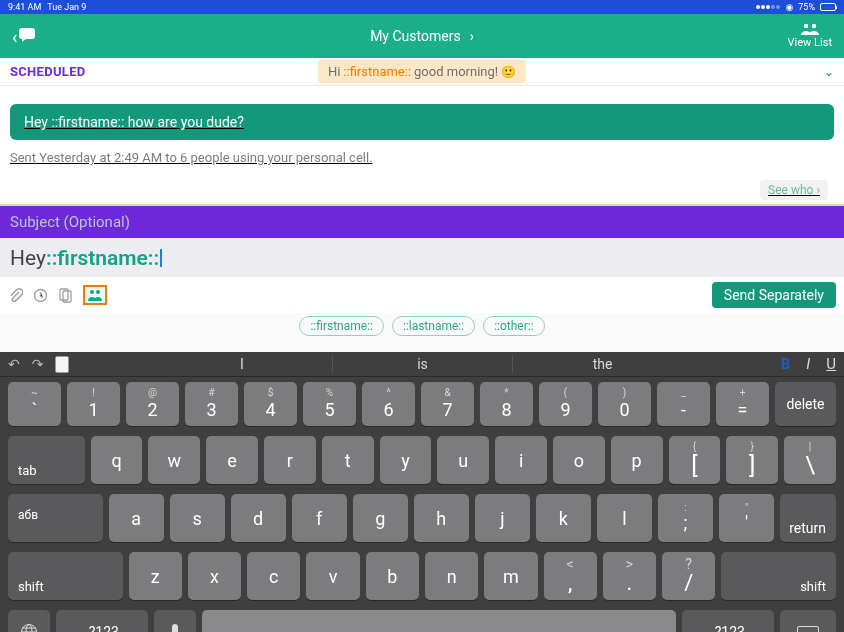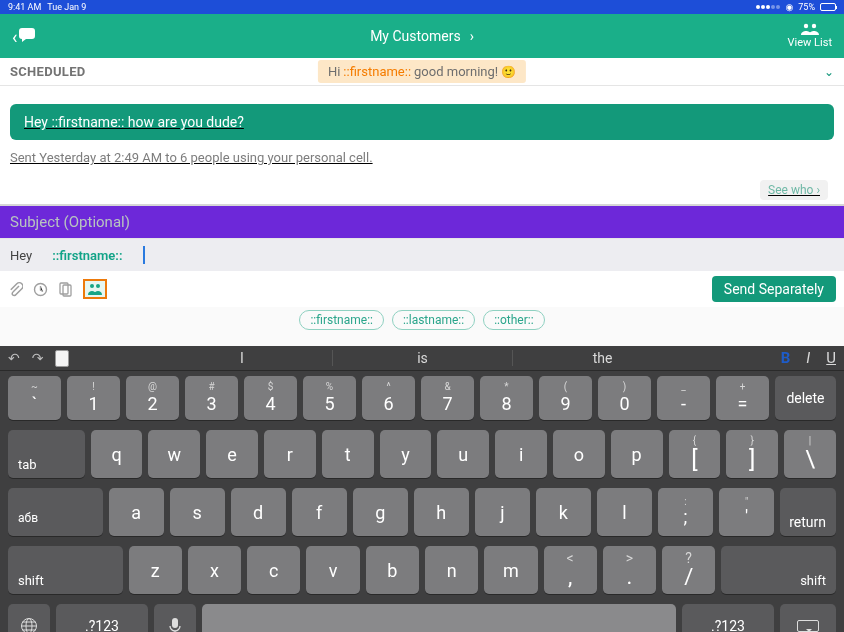--- a/index.html
+++ b/index.html
@@ -18,38 +18,38 @@
   .batt .fill{background:#fff;height:100%;width:75%;}
 
   
   .header { background: #1aaf89; color: #fff; height: 44px; display: flex; align-items: center; justify-content: space-between; padding: 0 12px; position:relative;}
   .hdr-left { display:flex; align-items:center; gap:2px; font-size:18px;}
   .hdr-title { position:absolute; left:50%; transform:translateX(-50%); font-size:14px; display:flex; align-items:center; gap:9px;}
   .hdr-right { text-align:right; font-size:11px; display:flex; flex-direction:column; align-items:center; gap:1px;}
 
   
   .sched-row { display:flex; align-items:center; padding: 5px 10px; border-bottom:1px solid #e5e5e5; position:relative; height:28px;}
-  .sched-lbl { color:#737373; font-weight:700; font-size:13px; letter-spacing:.3px;}
+  .sched-lbl { color:#6d28d9; font-weight:700; font-size:13px; letter-spacing:.3px;}
   .sched-pill { position:absolute; left:50%; transform:translateX(-50%); background:#fde7c7; color:#6e6e6e; font-size:13px; padding:4px 10px; border-radius:3px; display:flex; gap:3px; align-items:center;}
   .sched-pill .tok { color:#f57c00; }
   .sched-pill .em { font-size:12px;}
   .sched-row .chev { margin-left:auto; color:#14967a; font-size:12px;}
 
   
   .convo { padding: 18px 10px 6px 10px; text-decoration: underline; }
   .bubble { background:#13997a; color:#fff; font-size:14px; padding:10px 14px; border-radius:6px; position:relative; margin-bottom:8px;}
   .bubble::after { content:''; position:absolute; right:-6px; bottom:6px; width:0;height:0; border:6px solid transparent; border-left-color:#13997a;}
   .info { color:#7d7d7d; font-size:13px; padding:2px 0 14px 0; }
   .seewho { text-align:right; padding-right:6px; }
   .seewho span { background:#f1f1f1; color:#6fb8a6; font-size:12px; padding:3px 8px; border-radius:4px; }
 
   
   .compose { border-top:2px solid #d6d6d6; background:#fafafa;}
   .subj { color:#b8c4c0; font-size:15px; padding:7px 10px; border-bottom:1px solid #e6e6e6; background:#6d28d9;}
-  .msg-line { font-size:13px; color:#444; padding:7px 10px; background:#ededf1; display:flex; align-items:center;gap:20px;}
+  .msg-line { font-size:21px; color:#444; padding:7px 10px; background:#ededf1; display:flex; align-items:center;}
   .msg-line .tok { color:#11a387; font-weight:600;}
   .msg-line .cursor { border-left:2px solid #2a7adf; height:18px; margin-left:1px; }
   .toolbar { display:flex; align-items:center; padding:5px 8px; gap:10px; background:#fff;}
   .tb-ic { color:#9f9f9f; font-size:15px; display:flex; align-items:center; justify-content:center;}
   .tb-hl { border:2px solid #ed7a0b; padding:1px 3px; background:#e6f6f1; }
   .tb-hl svg { display:block;}
   .send-btn { margin-left:auto; background:#13997a; color:#fff; font-size:14px; padding:5px 12px; border-radius:4px; border:none;}
   .token-row { text-align:center; padding:2px 0 16px 0; }
   .token-row span { display:inline-block; color:#2aa58b; border:1px solid #8fd1c1; border-radius:11px; font-size:12px; padding:2px 10px; margin:0 2px;}
 
@@ -76,21 +76,21 @@
   .r-num .key { flex:1; height:44px; }
   .r-num .key .top{margin-bottom:2px;}
   .r-num .del { flex:1.15; font-size:14px;}
 
   .r-q { padding-left:8px; padding-right:8px;}
   .r-q .key { width:56px; height:48px; }
   .r-q .tab { width:82px; font-size:13px; align-items:flex-start; justify-content:flex-end; padding:12px 0 6px 10px;}
   .r-q .bracket{ font-size:24px;}
 
   .r-a .key { width:56px; height:48px; }
-  .r-a .abv { width:96px; font-size:12px; align-items:flex-start; justify-content:flex-end; padding:0 0 11px 10px;}
+  .r-a .abv { width:96px; font-size:12px; align-items:flex-start; justify-content:flex-end; padding:0 0 20px 10px;}
   .r-a .ret { flex:1; font-size:14px; align-items:flex-end; justify-content:flex-end; padding:0 10px 6px 12px;}
 
   .r-z .key { width:56px; height:48px; }
   .r-z .shift { width:120px; font-size:13px; align-items:flex-start; justify-content:flex-end; padding:0 0 6px 10px;}
   .r-z .shift.r { align-items:flex-end; padding:0 10px 6px 0;}
   .r-z .punct .top{font-size:14px;}
   .r-z .punct .mid{font-size:22px;}
 
   .r-sp { padding-bottom:6px;}
   .r-sp .key { height:44px;}

